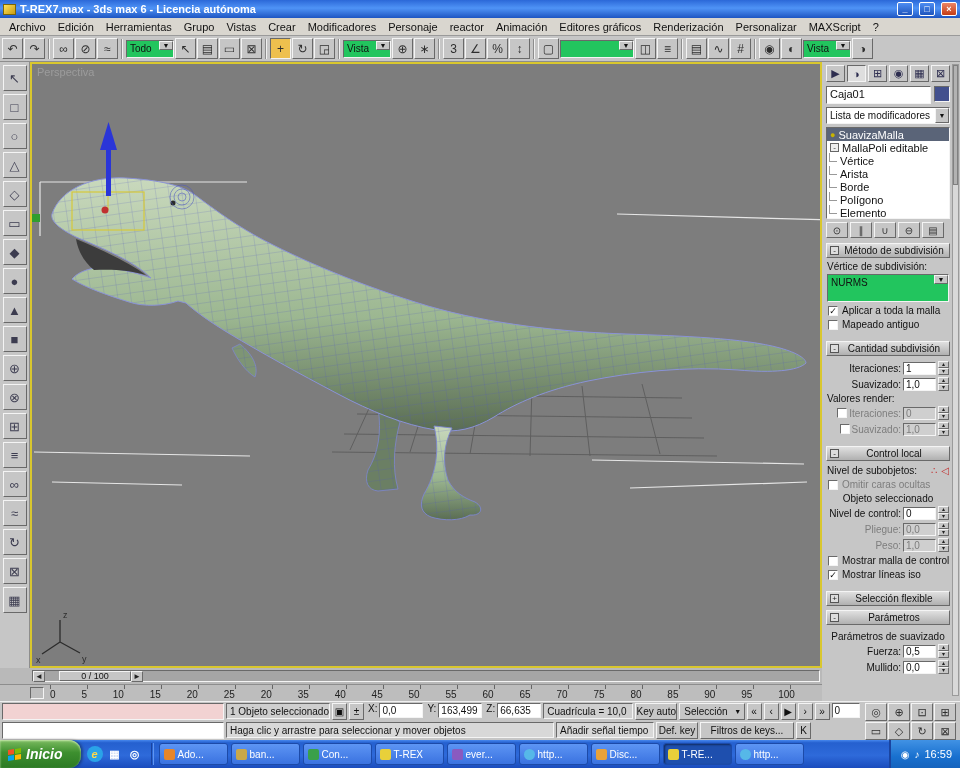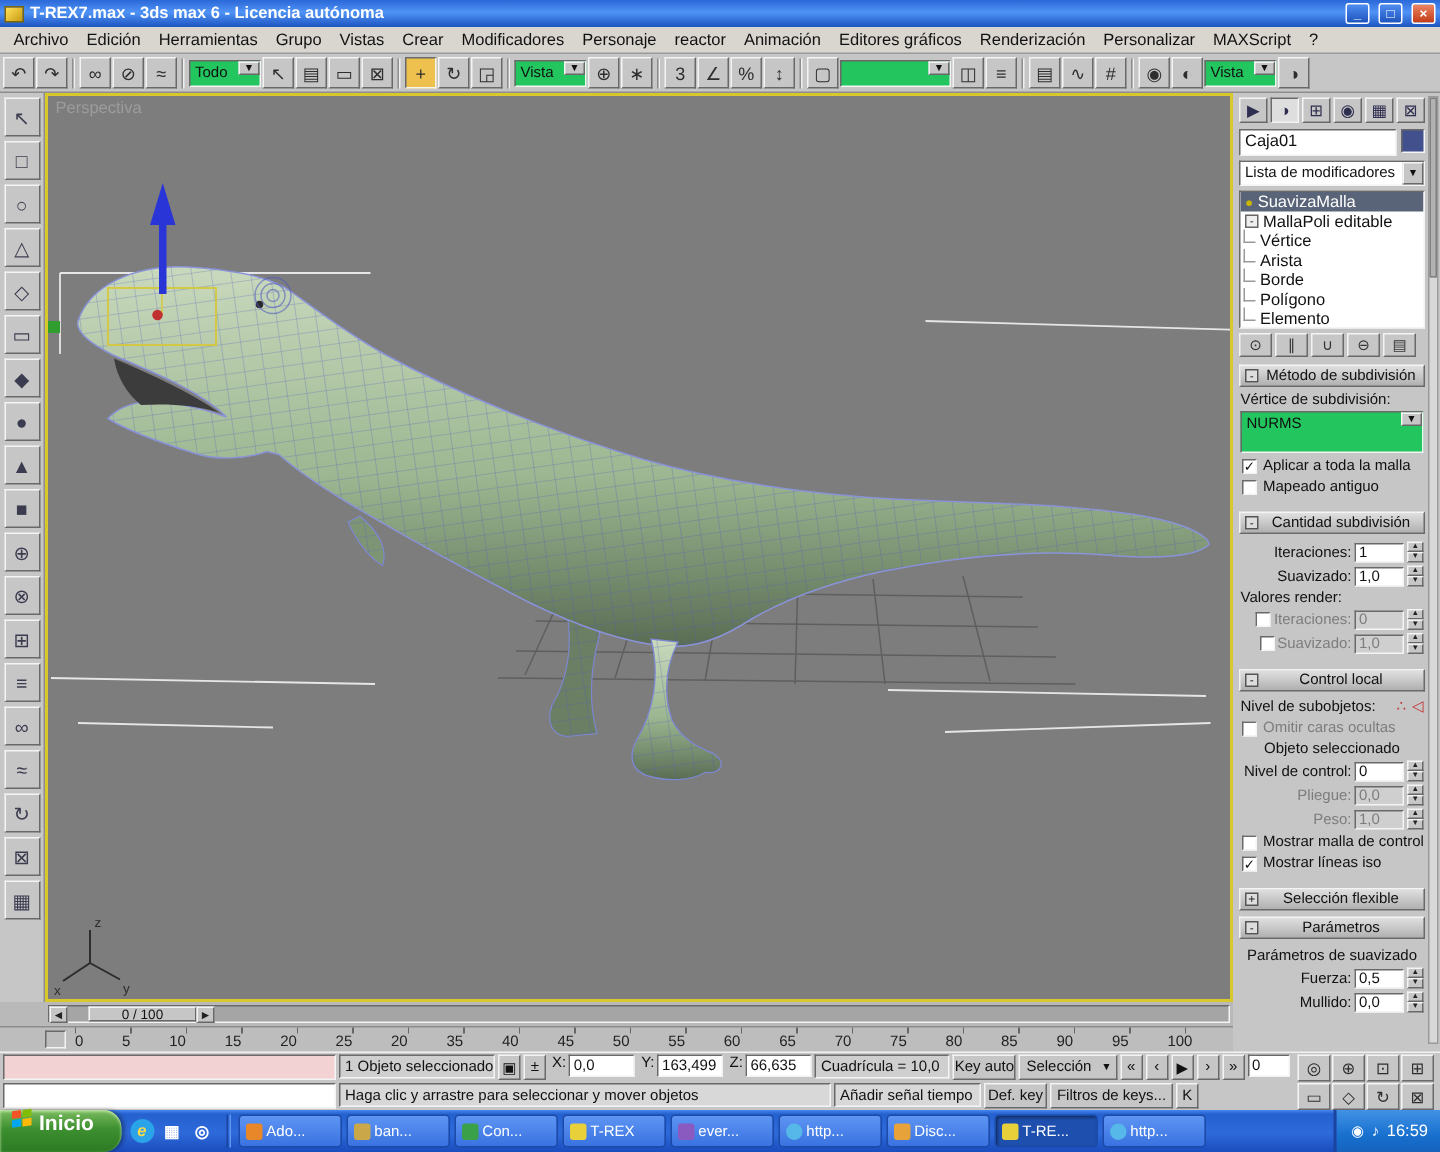--- a/index.html
+++ b/index.html
@@ -126,24 +126,24 @@
 #seldrop{height:17px;display:flex;align-items:stretch;background:#c6c6c6}
 #seldrop .val{padding:2px 4px;font-size:10px}
 #navgrid{position:absolute;right:3px;top:1px;width:92px;height:37px;display:grid;
   grid-template-columns:repeat(4,22px);grid-template-rows:18px 18px;gap:1px}
 .navbtn{display:flex;align-items:center;justify-content:center;font-size:11px;color:#2e2e2e}
 
 
 #taskbar{position:absolute;left:0;top:740px;width:960px;height:28px;
   background:linear-gradient(180deg,#4687ee 0%,#2560cf 10%,#2e6ada 55%,#1a4cbd 100%);
   display:flex;align-items:center}
-#startbtn{height:28px;padding:0 18px 0 8px;display:flex;align-items:flex-start;gap:5px;
+#startbtn{height:28px;padding:0 18px 0 8px;display:flex;align-items:center;gap:5px;
   background:linear-gradient(180deg,#7bbb60,#3d8f2f 45%,#2c7a24);
   border-radius:0 12px 12px 0;box-shadow:inset 0 1px 2px #c8e8ae,2px 0 3px rgba(0,0,0,.35);
-  color:#fff;font-weight:bold;font-size:14px}
+  color:#fff;font-weight:bold;font-style:italic;font-size:14px}
 .flag{display:grid;grid-template-columns:6px 6px;grid-template-rows:5px 5px;gap:1px;transform:skewY(-8deg)}
 .flag i{display:block}
 #quicklaunch{display:flex;align-items:center;gap:4px;padding:0 6px;color:#fff}
 .qlicon{width:16px;height:16px;display:flex;align-items:center;justify-content:center;
   font-size:11px;font-weight:bold;color:#fff}
 .qlicon.ie{color:#ffd94a;background:#2aa3e8;border-radius:8px;font-style:italic}
 .tsep2{width:3px;height:22px;border-left:1px solid #1a44a0;border-right:1px solid #5f96f2;margin:0 2px}
 .task{height:22px;flex:0 0 69px;margin-left:3px;padding:0 4px;display:flex;align-items:center;gap:3px;
   background:linear-gradient(180deg,#5d95f4,#3a72e0);border:1px solid #1c4aa8;border-radius:3px;
   color:#fff;font-size:10px;white-space:nowrap;overflow:hidden}
@@ -619,21 +619,21 @@
     <span class="sbtn sm raised">▶</span>
     <span class="sbtn sm raised">›</span>
     <span class="sbtn sm raised">»</span>
     <span class="coordfld" style="width:28px">0</span>
   </div>
   <div class="statrow" style="top:20px">
     <span class="mini miniwhite sunk"></span>
     <span class="statbox sunk" style="width:328px;background:#d8d8d8">Haga clic y arrastre para seleccionar y mover objetos</span>
     <span class="statbox sunk" style="width:98px;background:#d8d8d8">Añadir señal tiempo</span>
     <span class="sbtn raised" style="width:42px">Def. key</span>
-    <span class="sbtn raised" style="width:82px">Filtros de keys...</span>
+    <span class="sbtn raised" style="width:94px">Filtros de keys...</span>
     <span class="sbtn sm raised">K</span>
   </div>
   <div id="navgrid">
     <span class="navbtn raised">◎</span>
     <span class="navbtn raised">⊕</span>
     <span class="navbtn raised">⊡</span>
     <span class="navbtn raised">⊞</span>
     <span class="navbtn raised">▭</span>
     <span class="navbtn raised">◇</span>
     <span class="navbtn raised">↻</span>

